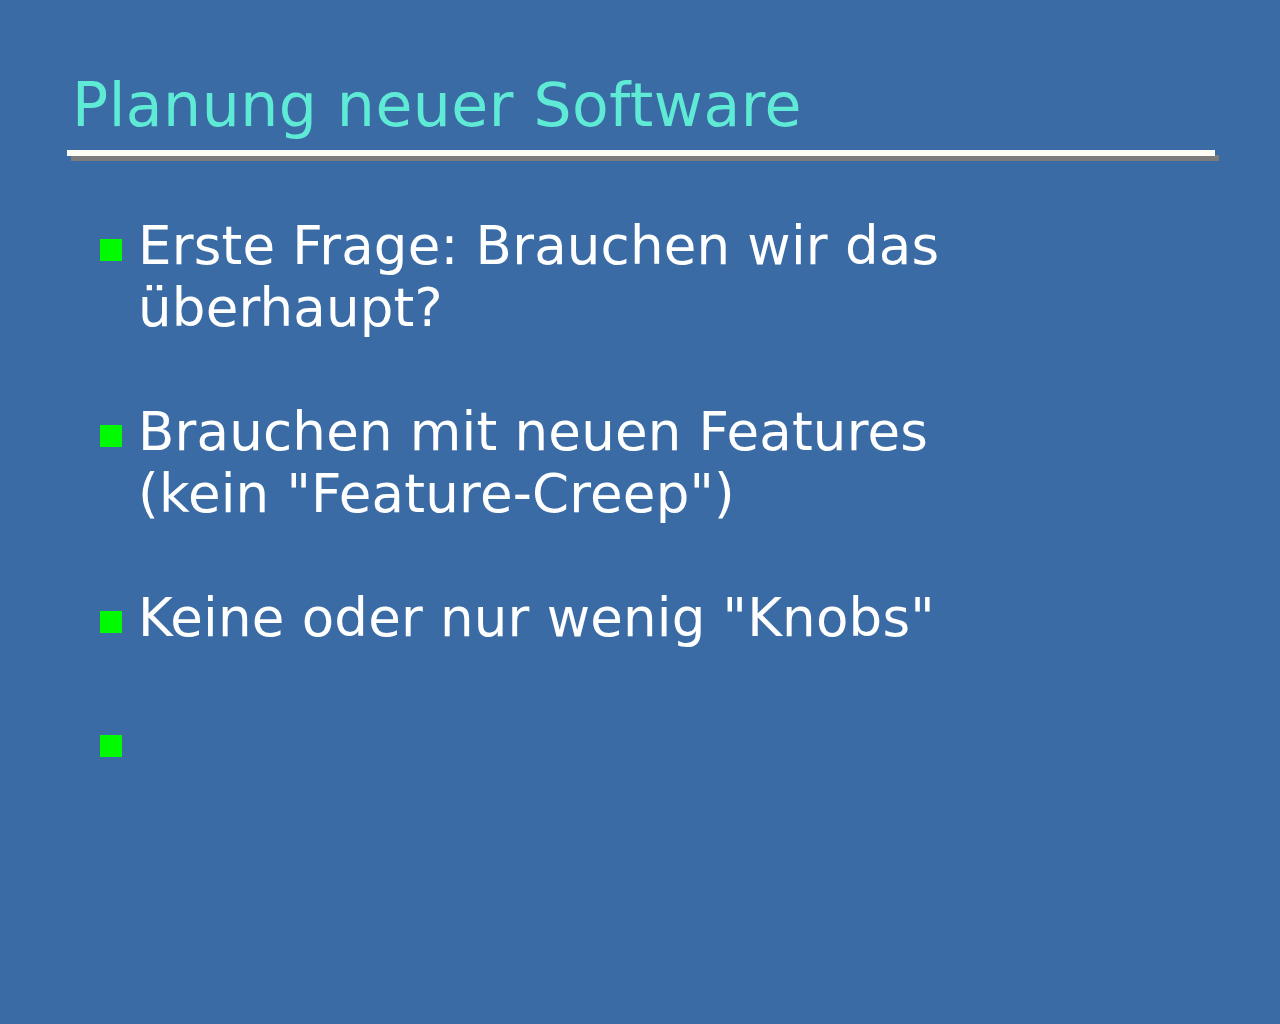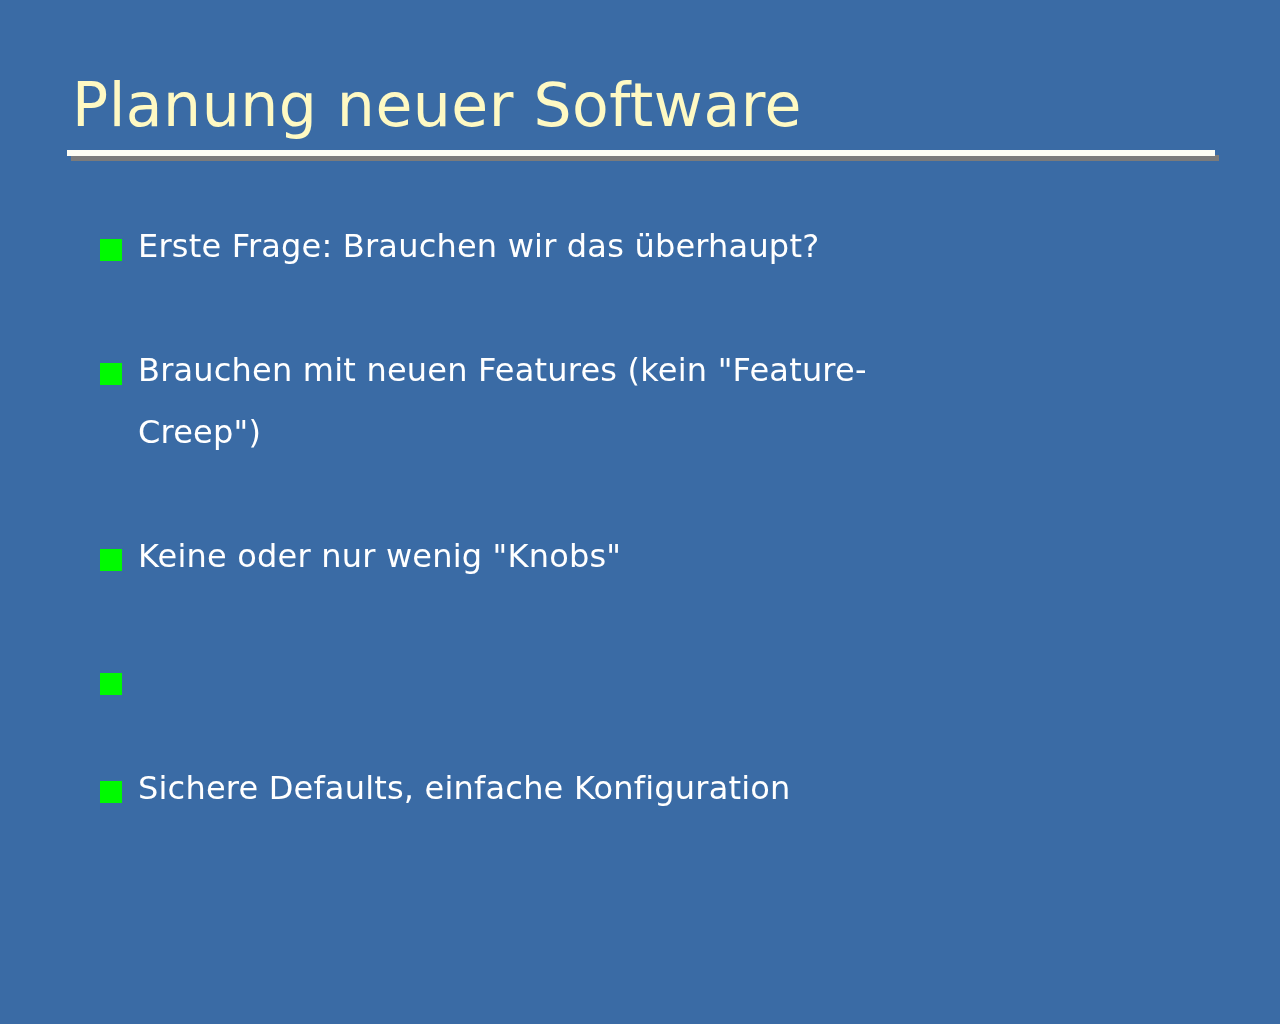--- a/index.html
+++ b/index.html
@@ -29,21 +29,21 @@
     left: 0;
     top: 0;
     width: 1280px;
   }
 
   .slide-title {
     position: absolute;
     left: 72px;
     top: 68px;
     width: 1150px;
-    color: #fef9c3;
+    color: #5eead4;
     font-family: "DejaVu Sans", sans-serif;
     font-size: 60px;
     font-weight: 400;
     line-height: 74px;
     letter-spacing: 0.5px;
     white-space: nowrap;
   }
 
   
   .title-rule {
@@ -94,21 +94,21 @@
     height: 22px;
     background: #00fa00;
     margin-top: 24px;
     margin-right: 16px;
   }
 
   .bullet-text {
     flex: 1 1 auto;
     color: #ffffff;
     font-family: "DejaVu Sans", sans-serif;
-    font-size: 32px;
+    font-size: 53px;
     font-weight: 400;
     line-height: 62px;
     letter-spacing: 0.2px;
     max-width: 960px;
   }
 
   
   .bullet-row.wrap .bullet-text {
     max-width: 820px;
   }
@@ -141,20 +141,16 @@
 
     <div class="bullet-row">
       <span class="bullet-marker"></span>
       <span class="bullet-text">Keine oder nur wenig "Knobs"</span>
     </div>
 
     <div class="bullet-row">
       <span class="bullet-marker"></span>
     </div>
 
-    <div class="bullet-row">
-      <span class="bullet-marker"></span>
-      <span class="bullet-text">Sichere Defaults, einfache Konfiguration</span>
-    </div>
 
   </div>
 
 </div>
 
 </body></html>

